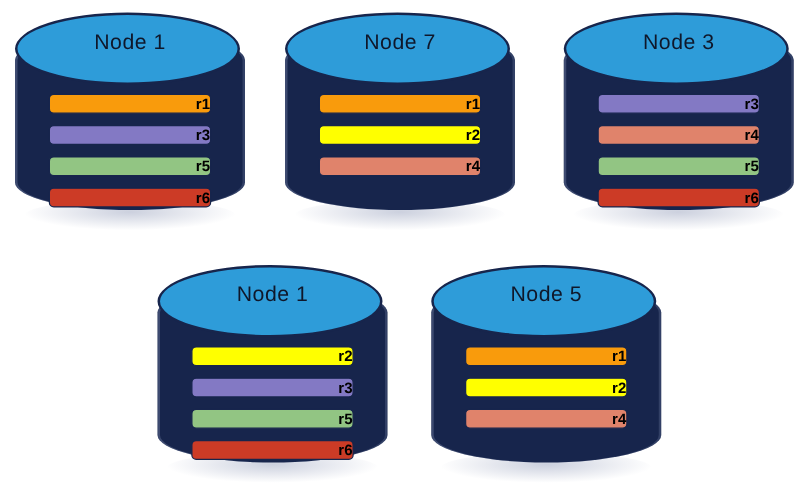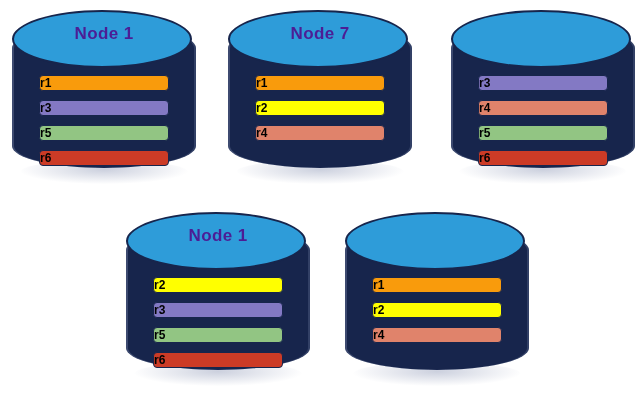--- a/index.html
+++ b/index.html
@@ -62,23 +62,23 @@
     border: 2px solid #17254c;
     box-sizing: border-box;
   }
 
   .node .title {
     position: absolute;
     left: 0;
     top: 14px;
     width: 184px;
     text-align: center;
-    color: #4c1d95;
+    color: #0f172a;
     font-size: 17px;
-    font-weight: bold;
+    font-weight: normal;
     letter-spacing: 0.4px;
     z-index: 4;
     pointer-events: none;
   }
 
   
   .bars {
     position: absolute;
     left: 27px;
     top: 65px;
@@ -89,21 +89,21 @@
   .bar {
     height: 16px;
     margin-bottom: 9px;
     border: 1px solid #17254c;
     border-radius: 4px;
     box-sizing: border-box;
     color: #000000;
     font-size: 12px;
     font-weight: bold;
     line-height: 14px;
-    text-align: left;
+    text-align: right;
   }
   .bar:last-child { margin-bottom: 0; }
 </style>
 </head>
 <body>
 
 <div class="canvas" id="canvas">
     <div class="node" style="left: 12px; top: 10px;">
       <div class="shadow"></div>
       <div class="body"></div>
@@ -124,20 +124,21 @@
       <div class="bars">
         <div class="bar" style="background: rgb(249, 155, 12);">r1</div>
         <div class="bar" style="background: rgb(255, 255, 0);">r2</div>
         <div class="bar" style="background: rgb(224, 131, 107);">r4</div>
       </div>
     </div>
     <div class="node" style="left: 451px; top: 10px;">
       <div class="shadow"></div>
       <div class="body"></div>
       <div class="top"></div>
+      <div class="title">Node  3</div>
       <div class="bars">
         <div class="bar" style="background: rgb(131, 121, 196);">r3</div>
         <div class="bar" style="background: rgb(224, 131, 107);">r4</div>
         <div class="bar" style="background: rgb(146, 197, 131);">r5</div>
         <div class="bar" style="background: rgb(204, 59, 38);">r6</div>
       </div>
     </div>
     <div class="node" style="left: 126px; top: 212px;">
       <div class="shadow"></div>
       <div class="body"></div>
@@ -147,19 +148,20 @@
         <div class="bar" style="background: rgb(255, 255, 0);">r2</div>
         <div class="bar" style="background: rgb(131, 121, 196);">r3</div>
         <div class="bar" style="background: rgb(146, 197, 131);">r5</div>
         <div class="bar" style="background: rgb(204, 59, 38);">r6</div>
       </div>
     </div>
     <div class="node" style="left: 345px; top: 212px;">
       <div class="shadow"></div>
       <div class="body"></div>
       <div class="top"></div>
+      <div class="title">Node  5</div>
       <div class="bars">
         <div class="bar" style="background: rgb(249, 155, 12);">r1</div>
         <div class="bar" style="background: rgb(255, 255, 0);">r2</div>
         <div class="bar" style="background: rgb(224, 131, 107);">r4</div>
       </div>
     </div>
   </div>
 
 </body></html>

